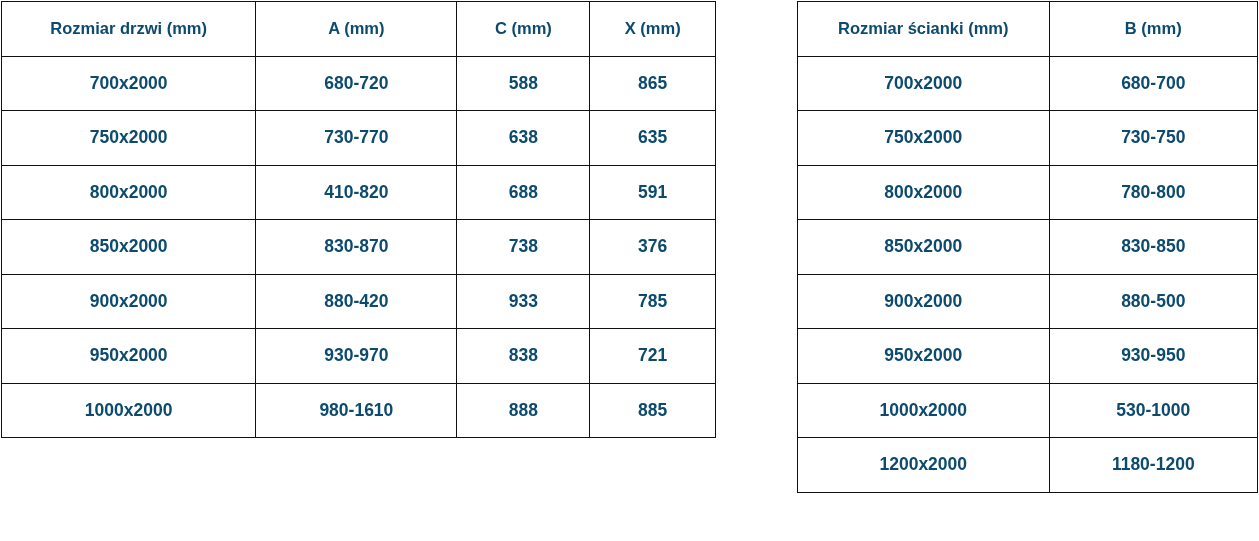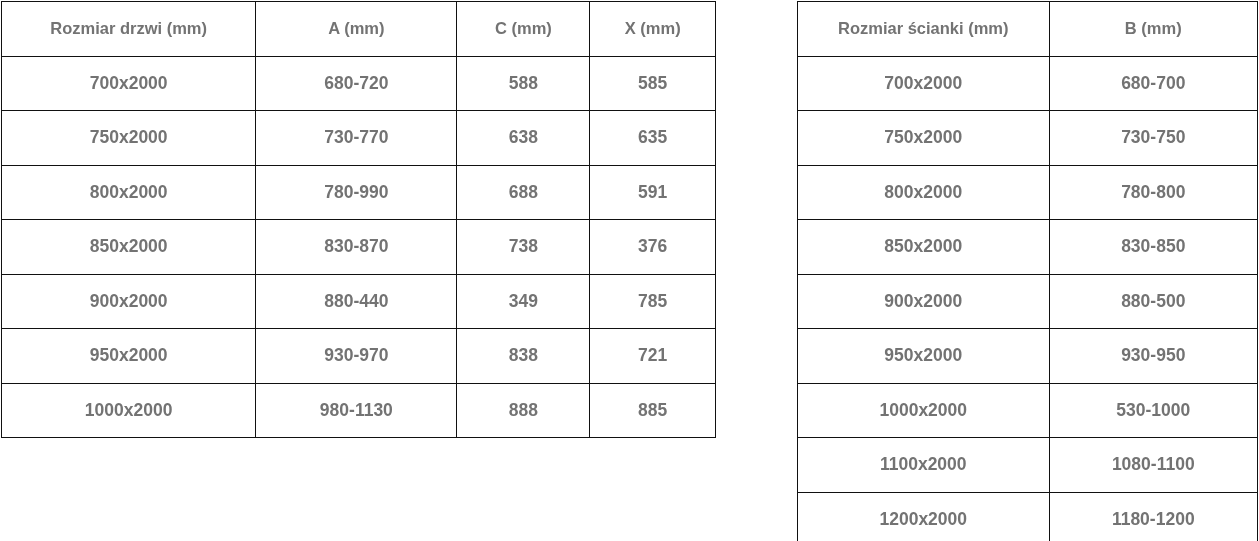--- a/index.html
+++ b/index.html
@@ -23,21 +23,21 @@
     border-collapse: collapse;
     table-layout: fixed;
     background: #ffffff;
   }
   table.spec td, table.spec th {
     border: 1px solid #111111;
     text-align: center;
     vertical-align: middle;
     font-size: 17.5px;
     font-weight: bold;
-    color: #737373;
+    color: #0c4a6e;
     padding: 0;
     line-height: 1.2;
   }
   table.spec th {
     font-size: 16.5px;
   }
 
   
   #table-doors {
     position: absolute;
@@ -84,55 +84,55 @@
         <th>A (mm)</th>
         <th>C (mm)</th>
         <th>X (mm)</th>
       </tr>
     </thead>
     <tbody>
       <tr>
         <td>700x2000</td>
         <td>680-720</td>
         <td>588</td>
-        <td>585</td>
+        <td>865</td>
       </tr>
       <tr>
         <td>750x2000</td>
         <td>730-770</td>
         <td>638</td>
         <td>635</td>
       </tr>
       <tr>
         <td>800x2000</td>
-        <td>780-990</td>
+        <td>410-820</td>
         <td>688</td>
         <td>591</td>
       </tr>
       <tr>
         <td>850x2000</td>
         <td>830-870</td>
         <td>738</td>
         <td>376</td>
       </tr>
       <tr>
         <td>900x2000</td>
-        <td>880-440</td>
-        <td>349</td>
+        <td>880-420</td>
+        <td>933</td>
         <td>785</td>
       </tr>
       <tr>
         <td>950x2000</td>
         <td>930-970</td>
         <td>838</td>
         <td>721</td>
       </tr>
       <tr>
         <td>1000x2000</td>
-        <td>980-1130</td>
+        <td>980-1610</td>
         <td>888</td>
         <td>885</td>
       </tr>
     </tbody>
   </table>
 
   <table class="spec" id="table-walls">
     <colgroup>
       <col class="c-size">
         <col class="c-b">
@@ -166,23 +166,19 @@
       </tr>
       <tr>
         <td>950x2000</td>
         <td>930-950</td>
       </tr>
       <tr>
         <td>1000x2000</td>
         <td>530-1000</td>
       </tr>
       <tr>
-        <td>1100x2000</td>
-        <td>1080-1100</td>
-      </tr>
-      <tr>
         <td>1200x2000</td>
         <td>1180-1200</td>
       </tr>
     </tbody>
   </table>
 
 </div>
 
 </body></html>

